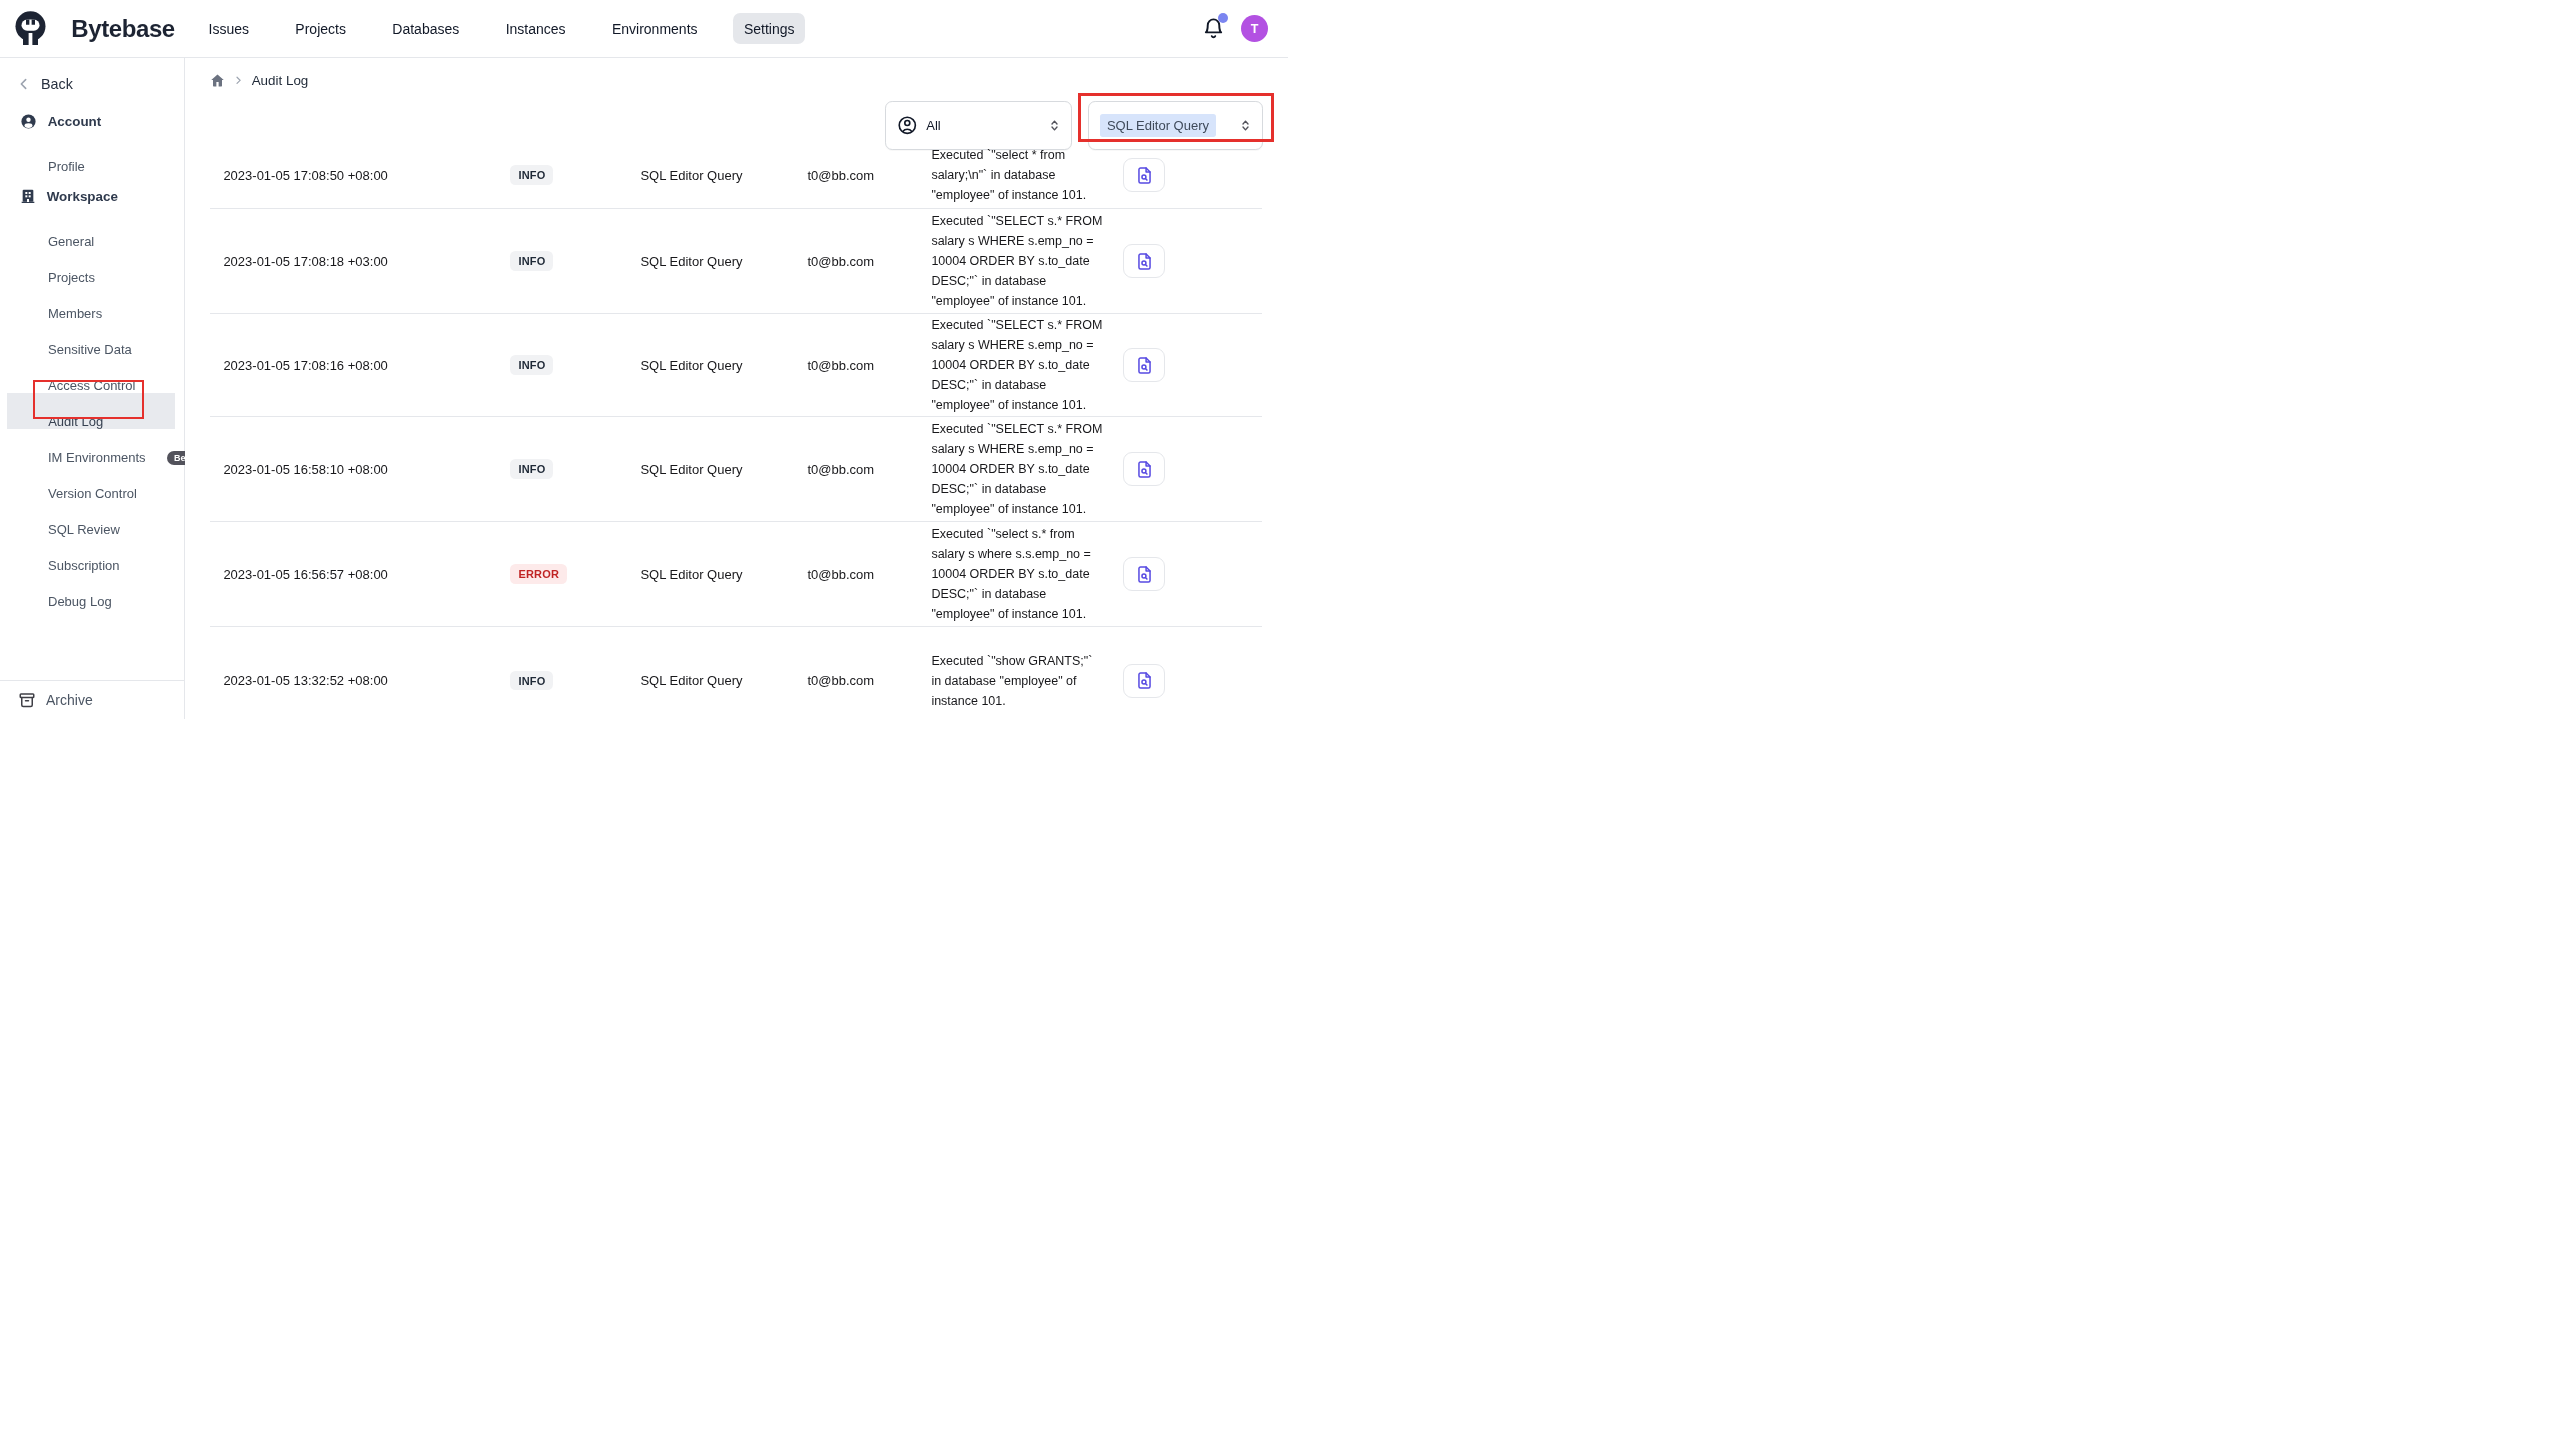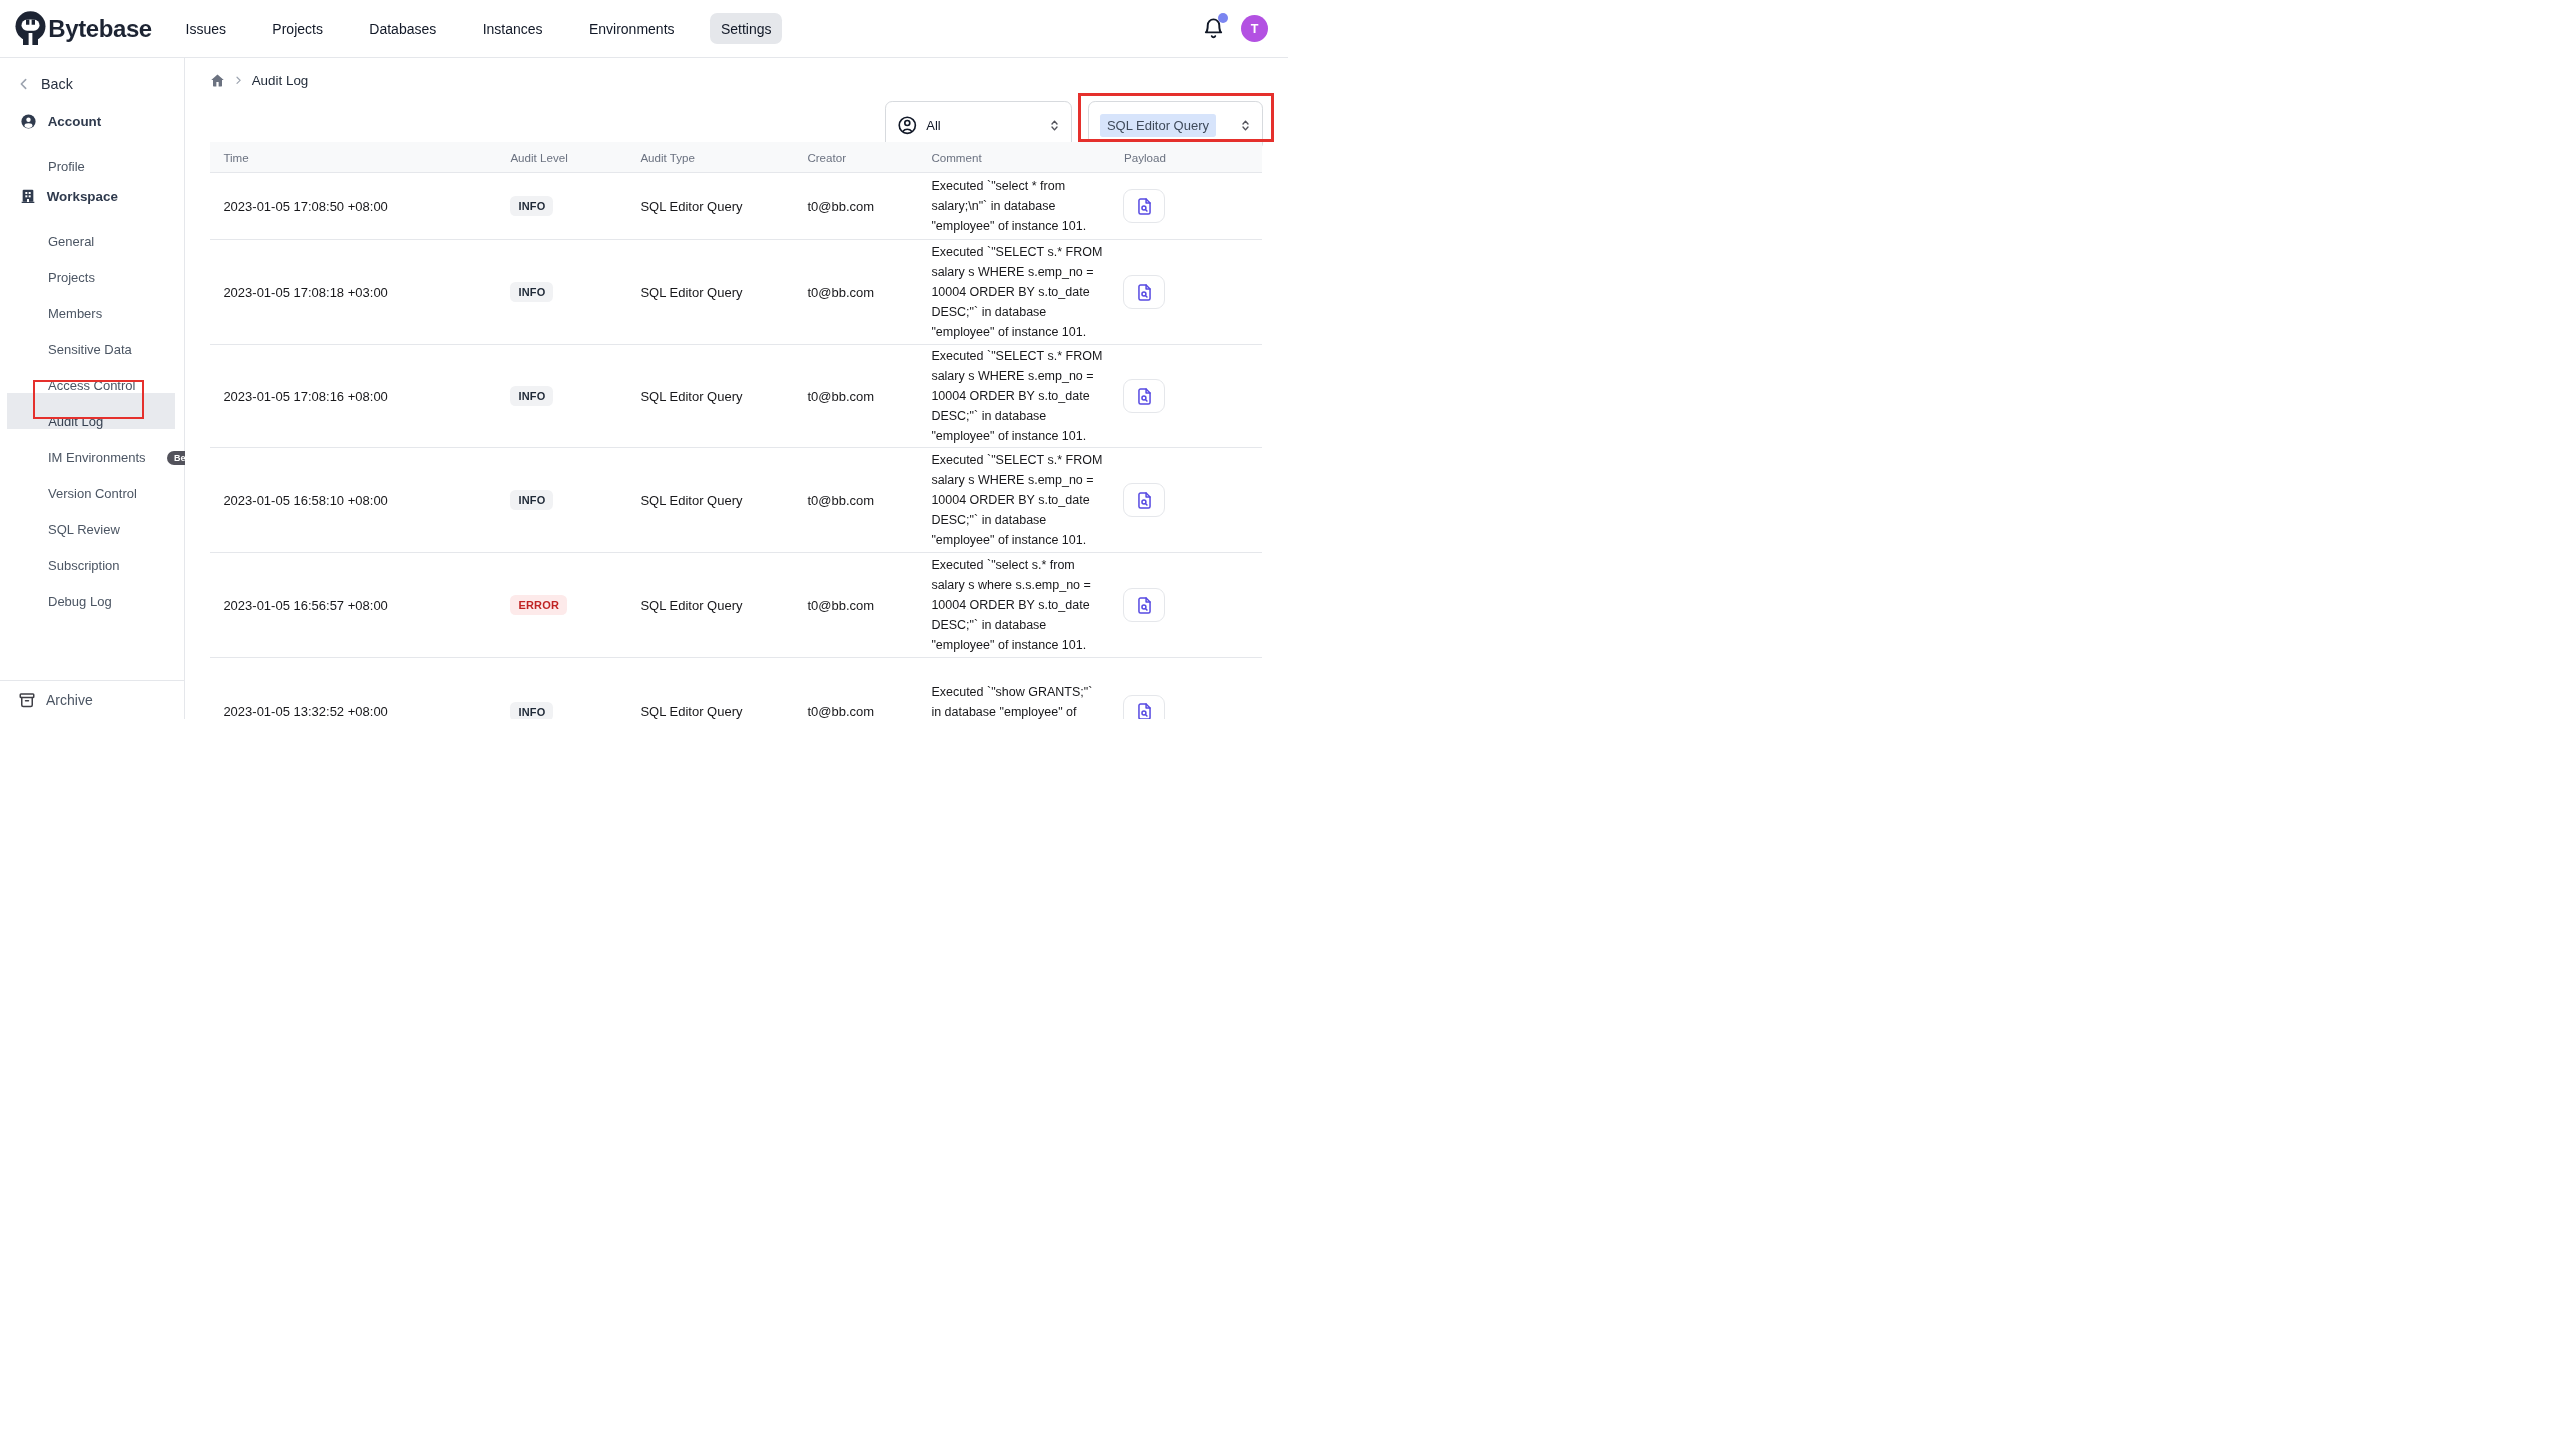--- a/index.html
+++ b/index.html
@@ -6,21 +6,21 @@
   html,body { width:1288px; height:719px; overflow:hidden; }
   body {
     font-family: "Liberation Sans", sans-serif;
     background:#fff; color:#18181b; position:relative;
     box-shadow: inset 0 0 0 1.8px #c4c4c4;
   }
   
   .topnav { position:absolute; top:0; left:0; right:0; height:58px;
     display:flex; align-items:center; padding:0 20px 0 14.3px;
     border-bottom:0.9px solid #e5e7eb; background:#fff; z-index:5;}
-  .brand { display:flex; align-items:center; gap:1px; cursor:pointer;}
+  .brand { display:flex; align-items:center; gap:24px; cursor:pointer;}
   .brand-name { font-size:24px; font-weight:800; color:#1d2433; letter-spacing:-0.4px;}
   .navlinks { display:flex; align-items:center; gap:25px; margin-left:23px;justify-content:space-between; }
   .navlink { font-size:14px; color:#111827; padding:7.2px 10.7px; border-radius:7.2px; cursor:pointer; white-space:nowrap;}
   .navlink.active { background:#e5e7eb; }
   .nav-right { margin-left:auto; display:flex; align-items:center; gap:16px; }
   .bell { position:relative; width:23px; height:23px; color:#111827; cursor:pointer;}
   .bell .dot { position:absolute; top:-3.6px; right:-2.7px; width:10px; height:10px;
     border-radius:50%; background:#7b85f0; }
   .avatar { width:27px; height:27px; border-radius:50%; background:#b351e2;
     color:#fff; display:flex; align-items:center; justify-content:center;
@@ -237,28 +237,20 @@
     <span class="dd-chevrons">
       <svg width="15" height="15" viewBox="0 0 24 24" fill="none" stroke="currentColor" stroke-width="2.2" stroke-linecap="round" stroke-linejoin="round">
           <path d="m8 9.5 4-4.5 4 4.5"></path>
           <path d="m8 14.5 4 4.5 4-4.5"></path>
         </svg>
     </span>
   </div>
   <div class="annotation" style="left:893px; top:35px; width:196px; height:49px; border-width:3.6px;"></div>
 
   <div class="table">
-    <div class="thead">
-      <span class="th">Time</span>
-      <span class="th">Audit Level</span>
-      <span class="th">Audit Type</span>
-      <span class="th">Creator</span>
-      <span class="th">Comment</span>
-      <span class="th payload">Payload</span>
-    </div>
 
     <div class="trow" style="height:67px">
       <span class="cell">2023-01-05 17:08:50 +08:00</span>
       <span class="cell"><span class="badge info">INFO</span></span>
       <span class="cell">SQL Editor Query</span>
       <span class="cell">t0@bb.com</span>
       <span class="cell comment">Executed `"select * from salary;\n"` in database "employee" of instance 101.</span>
       <span class="cell payload">
           <button class="payload-btn">
         <svg width="19" height="19" viewBox="0 0 24 24" fill="none" stroke="currentColor" stroke-width="1.9" stroke-linecap="round" stroke-linejoin="round">

